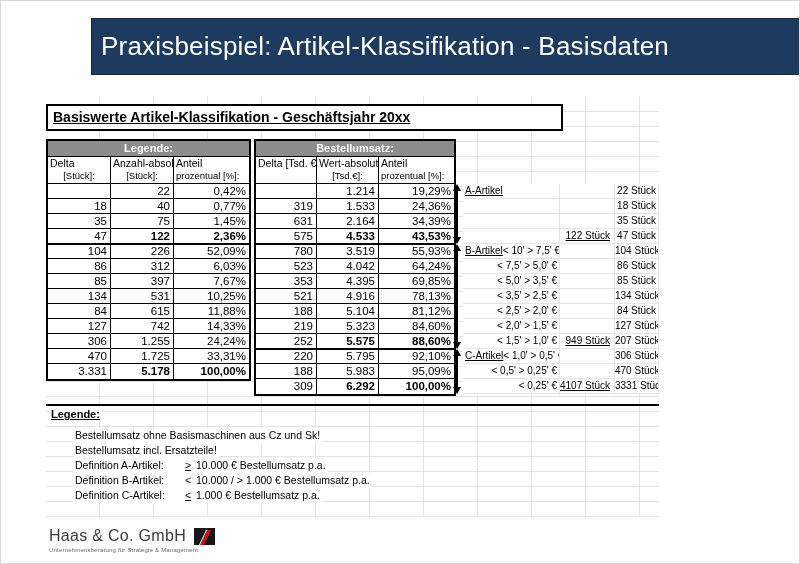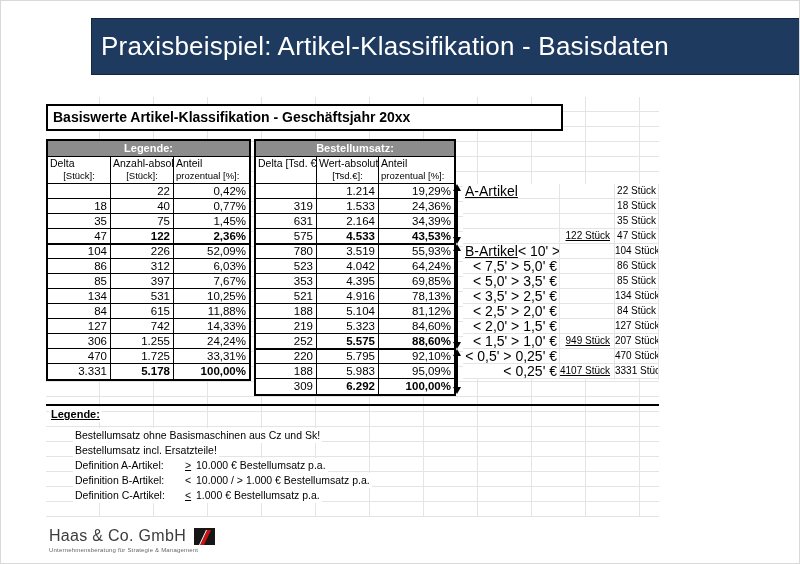--- a/index.html
+++ b/index.html
@@ -20,21 +20,21 @@
   .sheet {
     position:absolute; left:45px; top:96px; width:613px; height:420px;
     background-image:
       repeating-linear-gradient(to right, transparent 0, transparent 53px, var(--grid-line,#e4e4e4) 53px, var(--grid-line,#e4e4e4) 54px),
       repeating-linear-gradient(to bottom, transparent 0, transparent 14px, var(--grid-line,#e4e4e4) 14px, var(--grid-line,#e4e4e4) 15px);
     font-size:11.5px;
   }
   .heading {
     position:absolute; left:0; top:7px; width:517px; height:27px;
     border:2px solid #000; background:#fff;
-    font-size:14px; font-weight:bold; line-height:23px; padding-left:5px; white-space:nowrap;
+    font-size:14px; font-weight:bold; line-height:23px; padding-left:5px; white-space:nowrap;text-decoration:underline;
   }
   
   .xtable { position:absolute; top:42px; border:2px solid #000; background:#fff; }
   .t-artikel { left:0; width:205px; }
   .t-bestell { left:208px; width:202px; }
   .band {
     height:16px; background:var(--band-gray,#8c8c8c); border-bottom:1px solid #000;
     color:#fff; font-weight:bold; font-size:11px; text-align:center; line-height:15px;
   }
   .heads { display:grid; height:27px; border-bottom:1px solid #000; }
@@ -51,21 +51,21 @@
   .drow[data-em="true"] .c2, .drow[data-em="true"] .c3 { font-weight:bold; }
   .dc { text-align:right; padding-right:3px; line-height:14px; overflow:hidden; white-space:nowrap; }
   .dc + .dc { border-left:1px solid #000; }
   
   .classif { position:absolute; left:417px; top:87px; width:196px; }
   .crow { display:grid; grid-template-columns:96px 55px 45px; height:15px; }
   .cl, .cm, .cr { background:#fff; border-bottom:1px solid var(--grid-line,#e4e4e4); line-height:14px; overflow:hidden; white-space:nowrap; }
   .cm, .cr { border-left:1px solid var(--grid-line,#e4e4e4); text-align:right; }
   .cr { border-right:1px solid var(--grid-line,#e4e4e4); font-size:10px; padding-right:2px; }
   .cm { font-size:10px; padding-right:4px; }
-  .cl { display:flex; font-size:14px; padding:0 2px; }
+  .cl { display:flex; font-size:10px; padding:0 2px; }
   .cname { margin-right:auto; }
   .cname:not(:empty), .cmid:not(:empty) { text-decoration:underline; }
   
   .varrow { position:absolute; left:410px; width:2px; background:#000; }
   .varrow::before, .varrow::after { content:""; position:absolute; left:-3px; border:4px solid transparent; }
   .varrow::before { top:-6px; border-top:none; border-bottom:7px solid #000; }
   .varrow::after { bottom:-6px; border-bottom:none; border-top:7px solid #000; }
   
   .legend-rule { position:absolute; left:0; top:307px; width:613px; border-top:2px solid #000; }
   .legend-title {
@@ -380,20 +380,30 @@
       </div>
         <div class="crow">
         <div class="cl">
           <span class="cname"></span>
           <span class="crange">&lt; 1,5' &gt; 1,0' €</span>
         </div>
         <div class="cm">
           <span class="cmid">949 Stück</span>
         </div>
         <div class="cr">207 Stück</div>
+      </div>
+        <div class="crow">
+        <div class="cl">
+          <span class="cname">C-Artikel</span>
+          <span class="crange">&lt; 1,0' &gt; 0,5' €</span>
+        </div>
+        <div class="cm">
+          <span class="cmid"></span>
+        </div>
+        <div class="cr">306 Stück</div>
       </div>
         <div class="crow">
         <div class="cl">
           <span class="cname"></span>
           <span class="crange">&lt; 0,5' &gt; 0,25' €</span>
         </div>
         <div class="cm">
           <span class="cmid"></span>
         </div>
         <div class="cr">470 Stück</div>

